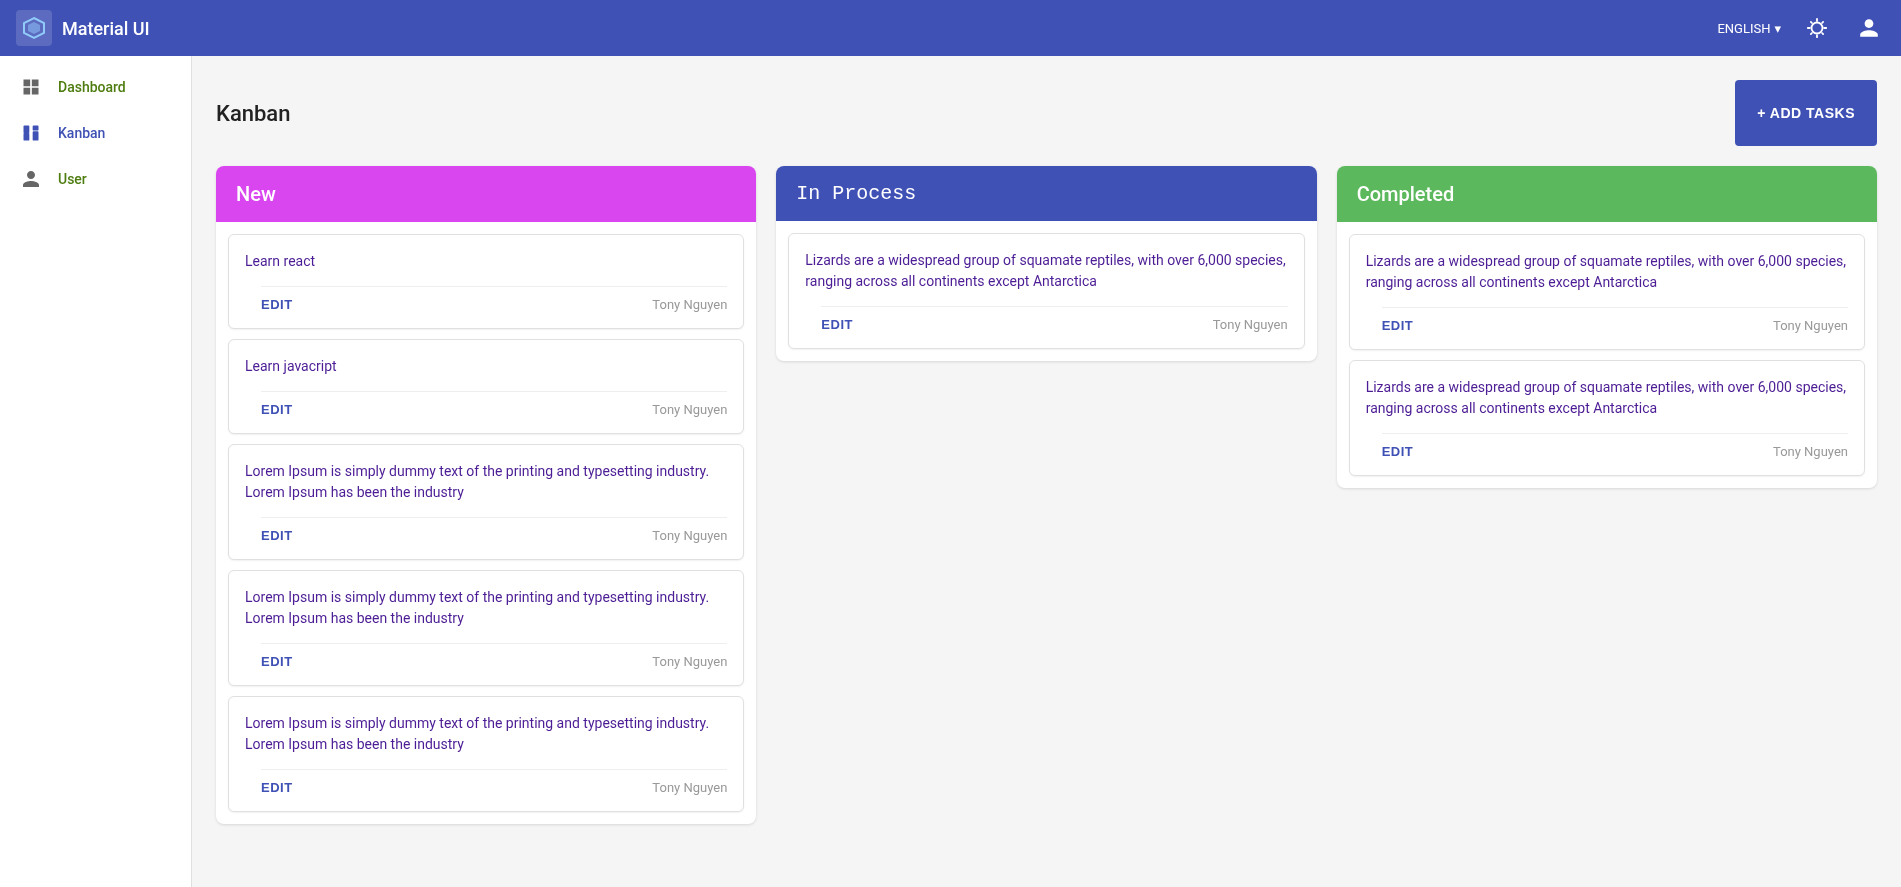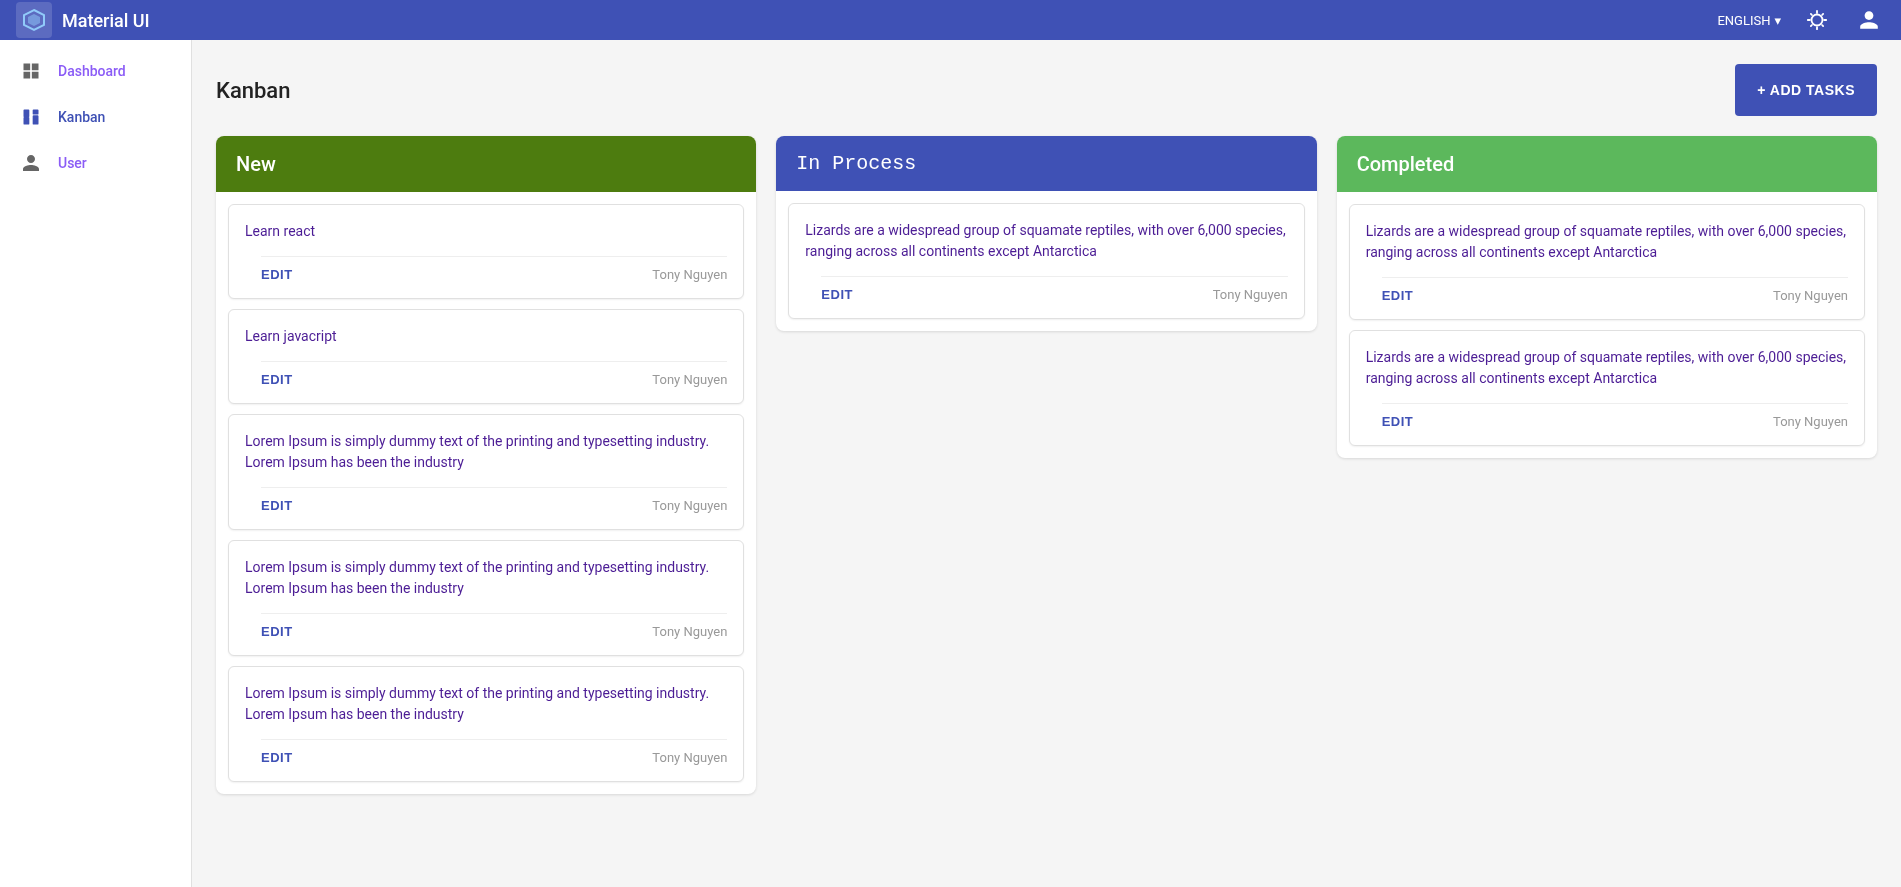--- a/index.html
+++ b/index.html
@@ -1,21 +1,21 @@
 <!DOCTYPE html>
 <html><head>
   <meta charset="utf-8">
   <style>
     * { box-sizing: border-box; margin: 0; padding: 0; }
     body { font-family: Roboto, Arial, sans-serif; background: #f5f5f5; display: flex; flex-direction: column; height: 100vh; overflow: hidden; }
 
     
     .topnav {
       background: #3f51b5;
-      height: 40px;
+      height: 56px;
       display: flex;
       align-items: center;
       padding: 8px 16px;
       justify-content: space-between;
       flex-shrink: 0;
     }
     .topnav-left { display: flex; align-items: center; gap: 10px; }
     .topnav-logo { width: 36px; height: 36px; background: #5c6bc0; border-radius: 4px; display: flex; align-items: center; justify-content: center; }
     .topnav-title { color: white; font-size: 18px; font-weight: 500; }
     .topnav-right { display: flex; align-items: center; gap: 20px; }
@@ -32,21 +32,21 @@
       border-right: 1px solid #e0e0e0;
       flex-shrink: 0;
       padding-top: 8px;
     }
     .sidebar-item {
       display: flex;
       align-items: center;
       gap: 16px;
       padding: 12px 20px;
       cursor: pointer;
-      color: #8b5cf6;
+      color: #4d7c0f;
       font-size: 14px;
       font-weight: 500;
     }
     .sidebar-item.active { color: #3f51b5; }
     .sidebar-icon { width: 22px; height: 22px; display: flex; align-items: center; justify-content: center; }
 
     
     .main {
       flex: 1;
       overflow: auto;
@@ -57,21 +57,21 @@
       display: flex;
       justify-content: space-between;
       align-items: center;
       margin-bottom: 20px;
     }
     .main-title { font-size: 22px; font-weight: 500; color: #222; }
     .add-tasks-btn {
       background: #3f51b5;
       color: white;
       border: none;
-      padding: 18px 22px;
+      padding: 25px 22px;
       border-radius: 4px;
       font-size: 14px;
       font-weight: 600;
       cursor: pointer;
       display: flex;
       align-items: center;
       gap: 6px;
       letter-spacing: 0.5px;
     }
 
@@ -87,21 +87,21 @@
       border-radius: 8px;
       overflow: hidden;
       box-shadow: 0 1px 3px rgba(0,0,0,0.12);
     }
     .column-header {
       padding: 16px 20px;
       font-size: 20px;
       font-weight: 500;
       color: white;
     }
-    .column-header.new { background: #4d7c0f; padding-left: 20px; }
+    .column-header.new { background: #d946ef; padding-left: 20px; }
     .column-header.inprocess { background: #3f51b5; font-family: Liberation Mono, monospace; }
     .column-header.completed { background: #5cb85c; }
 
     .column-body { padding: 12px; display: flex; flex-direction: column; gap: 10px; }
 
     .task-card {
       background: white;
       border: 1px solid #e0e0e0;
       border-radius: 6px;
       padding: 16px;

